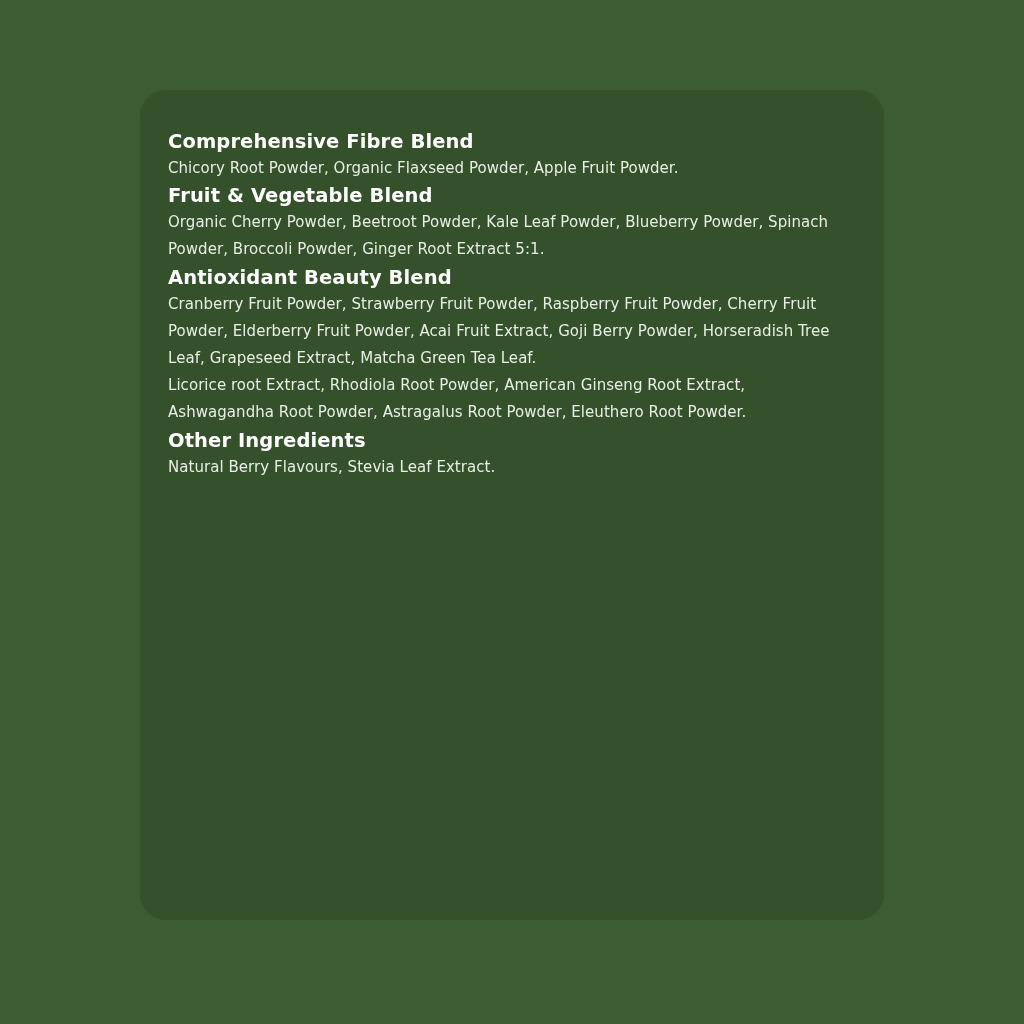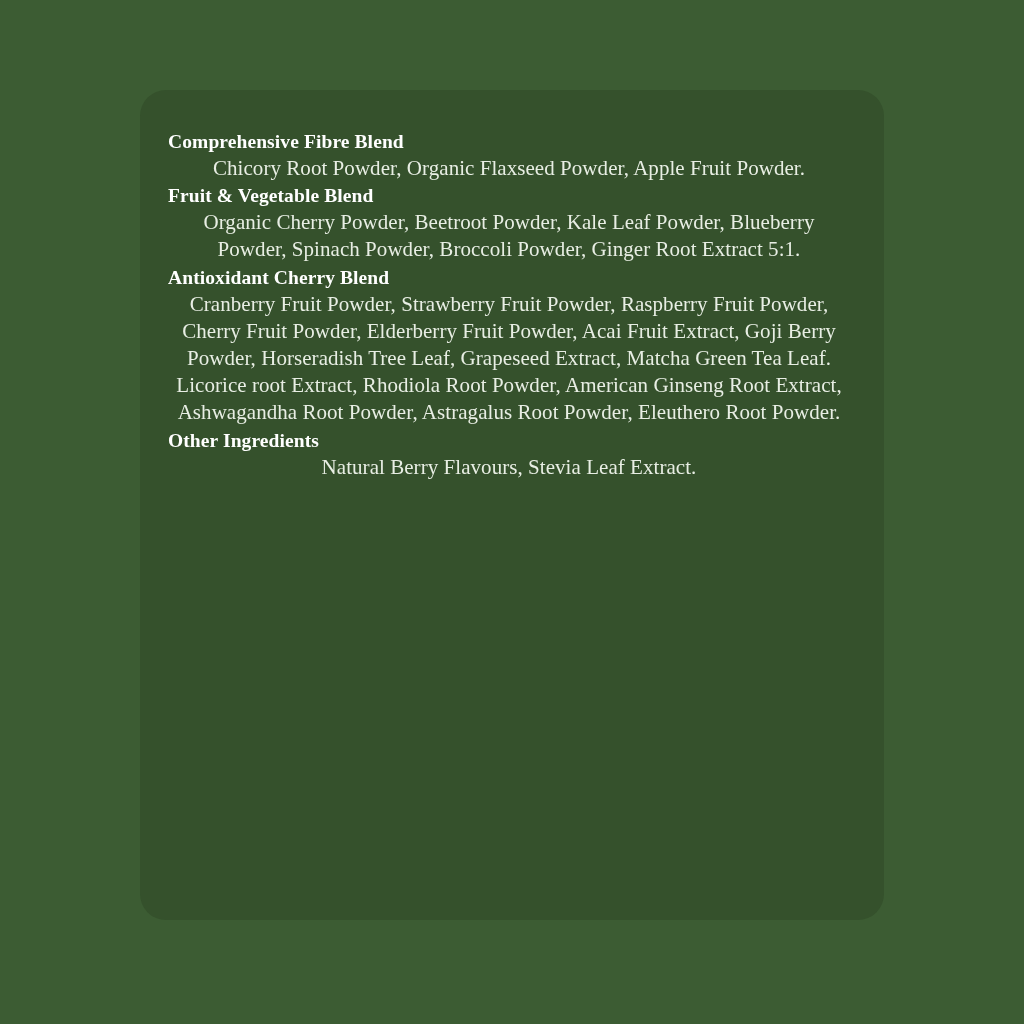--- a/index.html
+++ b/index.html
@@ -28,37 +28,35 @@
     background: #35512c;
     border-radius: 26px;
     box-sizing: border-box;
     padding: 38px 34px 30px 28px;
   }
   .ingredients {
     position: relative;
   }
   .blend {
     margin: 0 0 0 0;
-    font-family: Liberation Serif, serif;
   }
   .blend-title {
     color: #ffffff;
     font-weight: bold;
     font-size: 19.5px;
     line-height: 27px;
     letter-spacing: 0.1px;
     margin: 0;
   }
   .blend-body {
     color: #e8eee4;
-    font-size: 21px;
+    font-size: 15px;
     line-height: 27.2px;
     margin: 0;
     letter-spacing: 0.05px;
-    text-align: center;
   }
 </style>
 </head>
 <body>
 
 <div class="page">
   <div class="panel">
     <div class="ingredients">
 
       <div class="blend">
@@ -69,21 +67,21 @@
       <div class="blend">
       </div>
 
 
       <div class="blend">
         <div class="blend-title">Fruit &amp; Vegetable Blend</div>
         <div class="blend-body">Organic Cherry Powder, Beetroot Powder, Kale Leaf Powder, Blueberry Powder, Spinach Powder, Broccoli Powder, Ginger Root Extract 5:1.</div>
       </div>
 
       <div class="blend">
-        <div class="blend-title">Antioxidant Cherry Blend</div>
+        <div class="blend-title">Antioxidant Beauty Blend</div>
         <div class="blend-body">Cranberry Fruit Powder, Strawberry Fruit Powder, Raspberry Fruit Powder, Cherry Fruit Powder, Elderberry Fruit Powder, Acai Fruit Extract, Goji Berry Powder, Horseradish Tree Leaf, Grapeseed Extract, Matcha Green Tea Leaf.</div>
       </div>
 
 
       <div class="blend">
         <div class="blend-body">Licorice root Extract, Rhodiola Root Powder, American Ginseng Root Extract, Ashwagandha Root Powder, Astragalus Root Powder, Eleuthero Root Powder.</div>
       </div>
 
       <div class="blend">
         <div class="blend-title">Other Ingredients</div>

